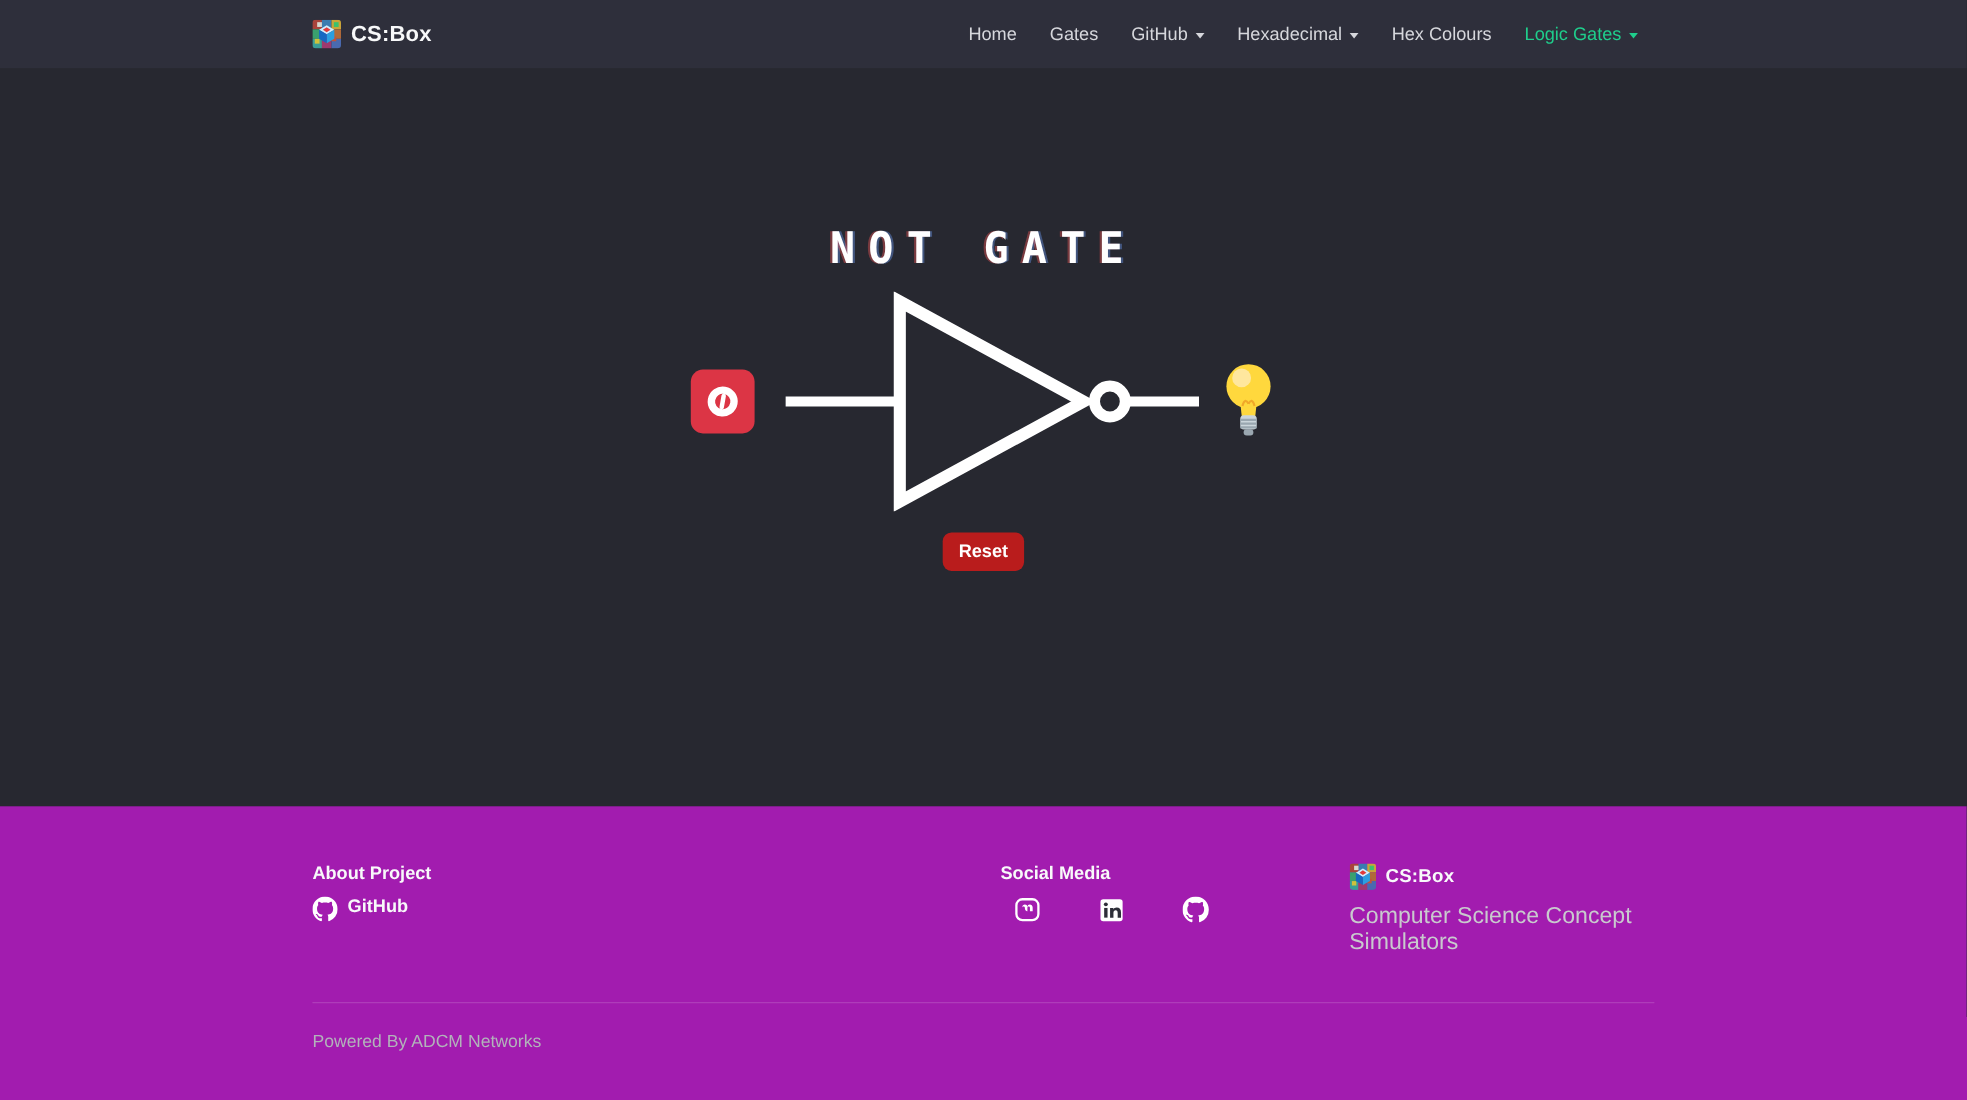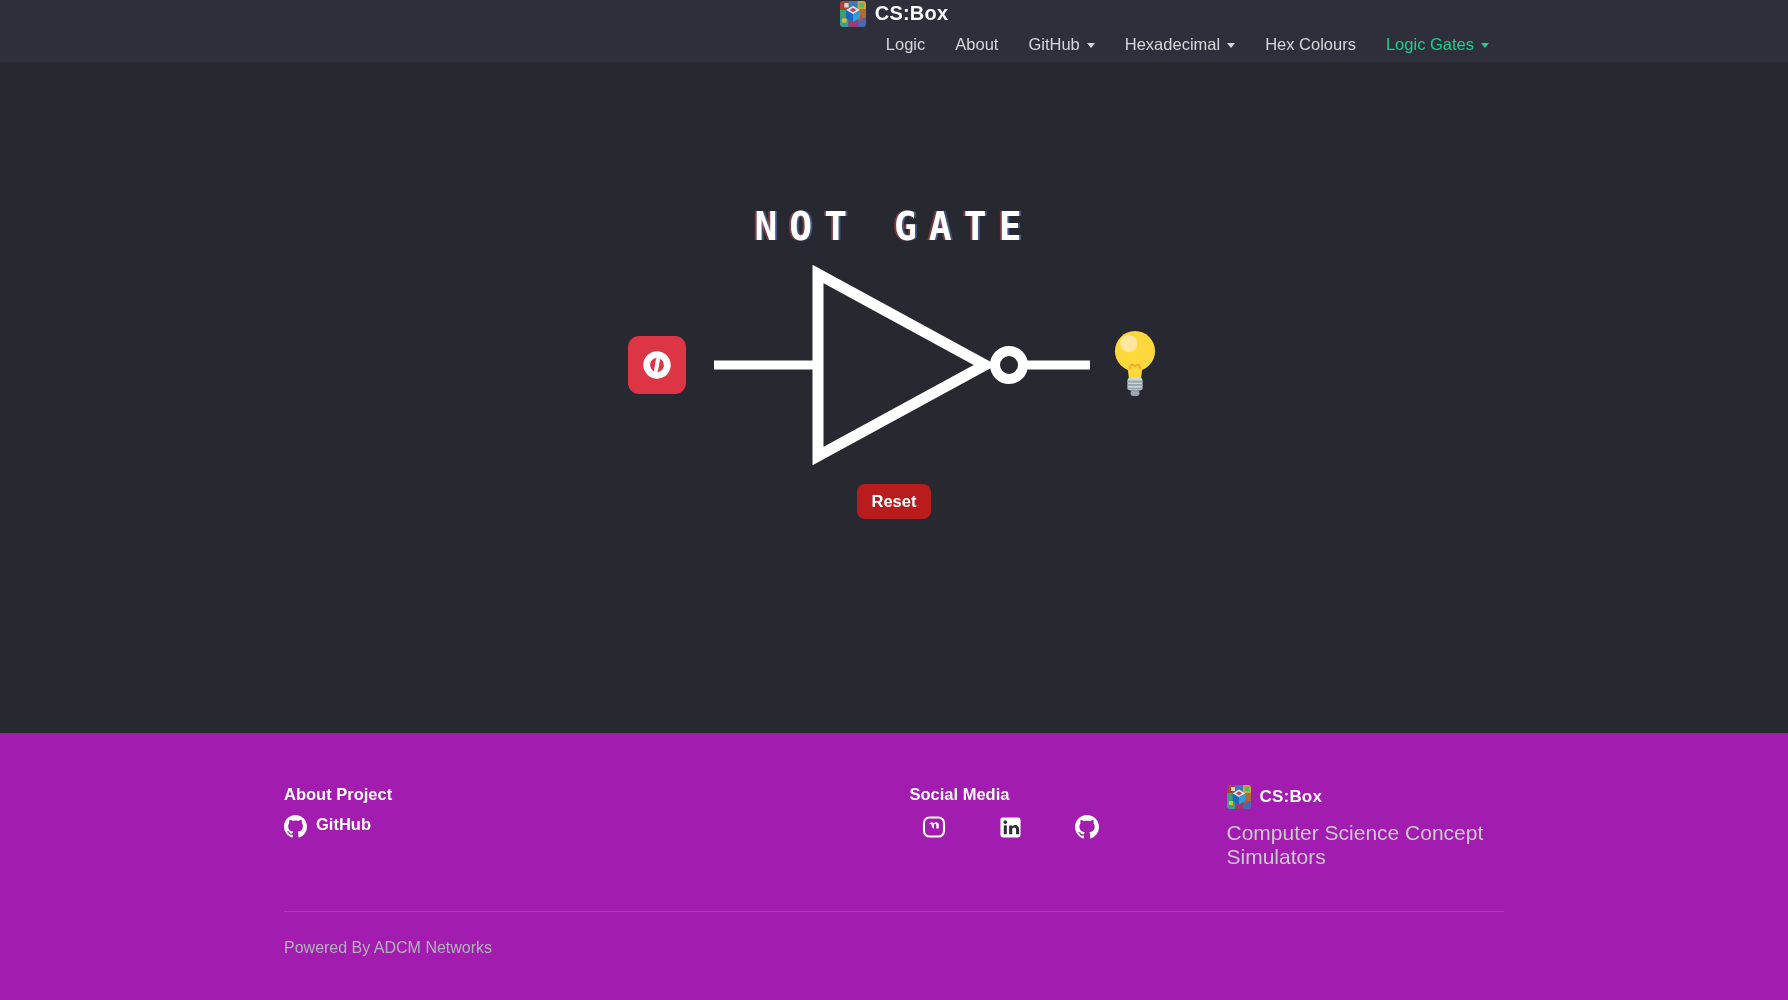--- a/index.html
+++ b/index.html
@@ -2,21 +2,21 @@
 <html><head>
 <meta charset="utf-8">
 <style>
   * { box-sizing: border-box; margin: 0; padding: 0; }
   html,body { background:#272830; }
   body {
     font-family: "Liberation Sans", "DejaVu Sans", sans-serif;
     color:#f1f2f4;
   }
   .page { width:1788px; min-height:1000px; display:flex; flex-direction:column; }
-  .container { width:1220px; margin:0 auto;flex-direction:column; }
+  .container { width:1220px; margin:0 auto; }
 
   
   .navbar { background:#2e2f3b; height:62px; display:flex; align-items:center; }
   .nav-inner { display:flex; align-items:center; }
   .brand { display:flex; align-items:center; gap:9px; text-decoration:none; cursor:pointer; }
   .brand-name { font-size:20px; font-weight:700; color:#f8f9fa; letter-spacing:.2px; }
   .logo-img { width:26px; height:26px; border-radius:3px; display:block; }
   .nav-links { margin-left:auto; display:flex; align-items:center; list-style:none; }
   .nav-links li a {
     display:flex; align-items:center; padding:8px 15px; font-size:16.5px;
@@ -98,26 +98,26 @@
           <polygon points="12,4.6 18.4,8.4 12,12.2 5.6,8.4" fill="#cfeefd"></polygon>
           <polygon points="18.4,8.4 18.4,15.8 12,19.6 12,12.2" fill="#2b9fe0"></polygon>
           <polygon points="5.6,8.4 12,12.2 12,19.6 5.6,15.8" fill="#1668c2"></polygon>
           <polygon points="12,6.2 15.2,8.3 12,10.4 8.8,8.3" fill="#e03a3a"></polygon>
         </svg>
         <span class="brand-name">CS:Box</span>
       </a>
       <ul class="nav-links">
         <li>
             <a>
-              <span>Logic</span>
-            </a>
-          </li>
-        <li>
-            <a>
-              <span>About</span>
+              <span>Home</span>
+            </a>
+          </li>
+        <li>
+            <a>
+              <span>Gates</span>
             </a>
           </li>
         <li>
             <a>
               <span>GitHub</span>
               <span class="caret"></span>
             </a>
           </li>
         <li>
             <a>

